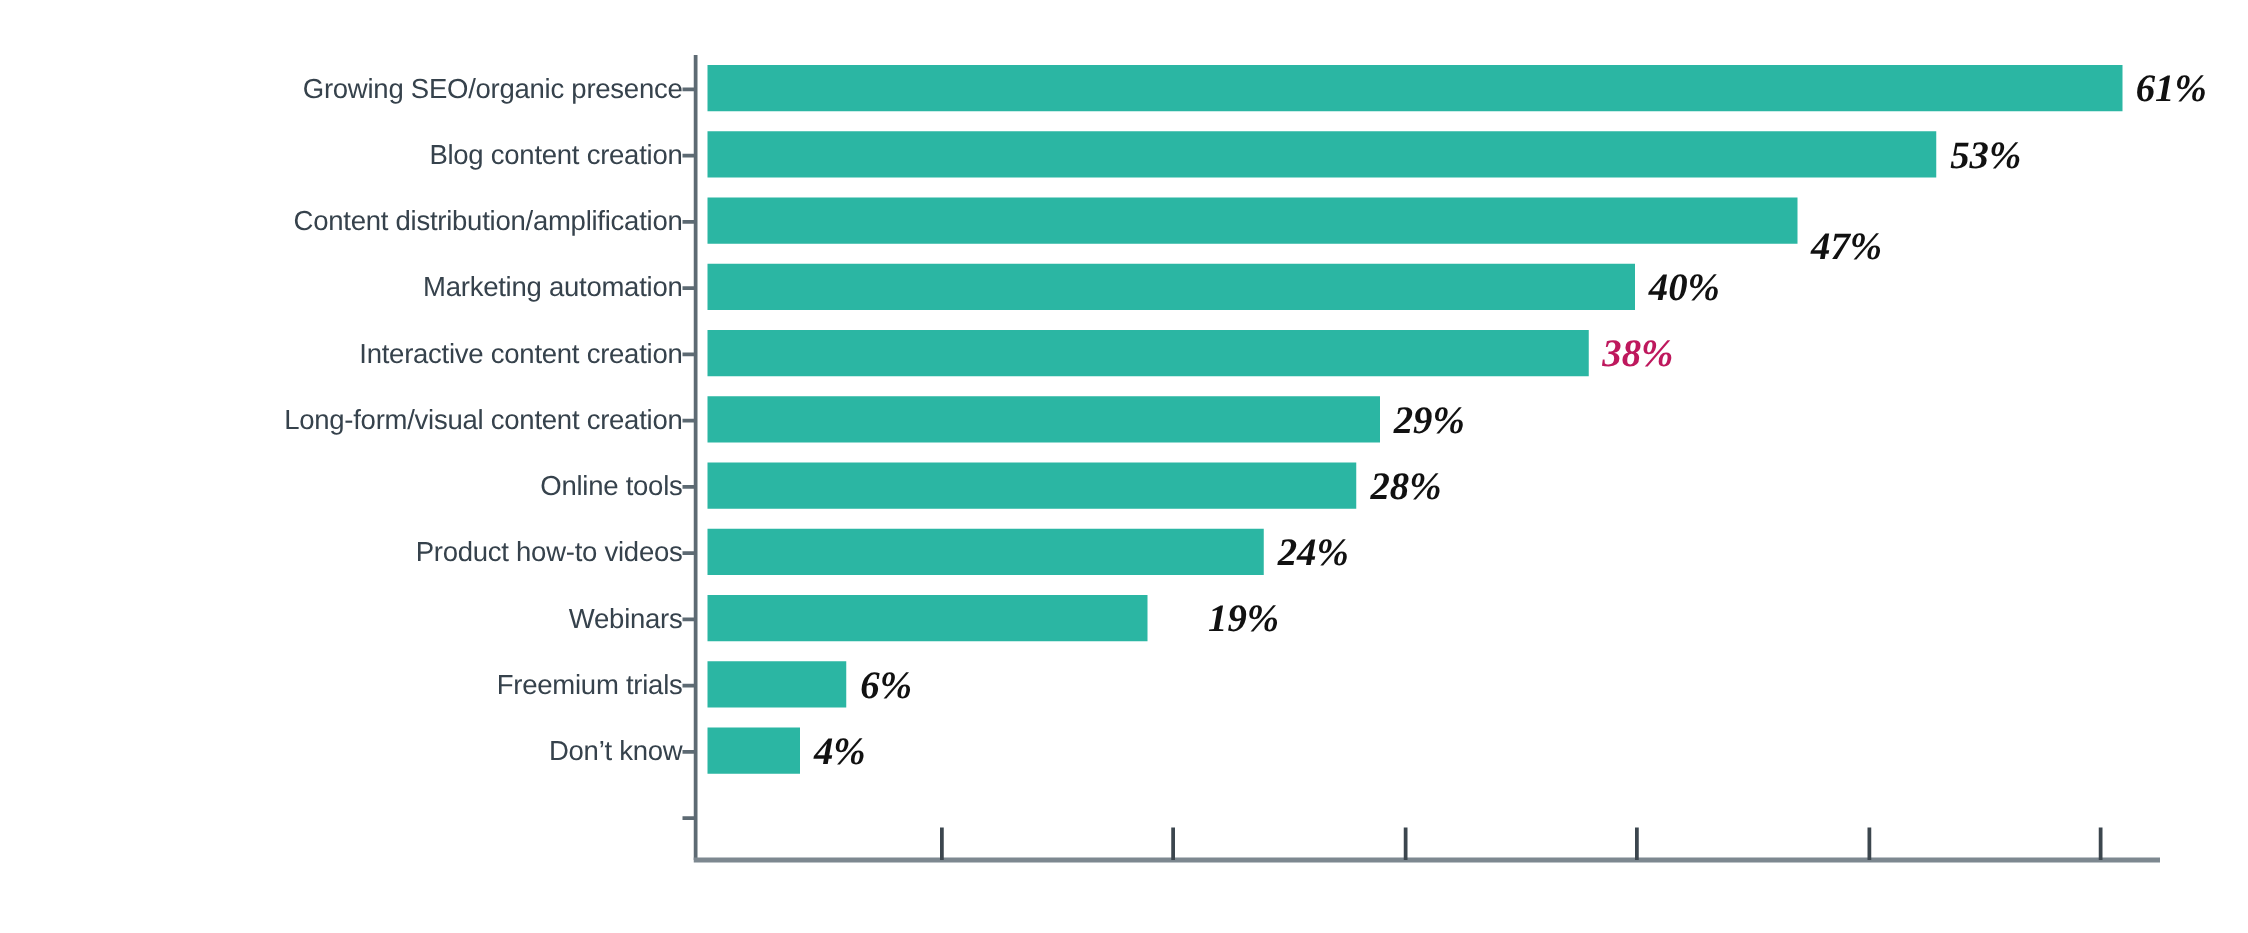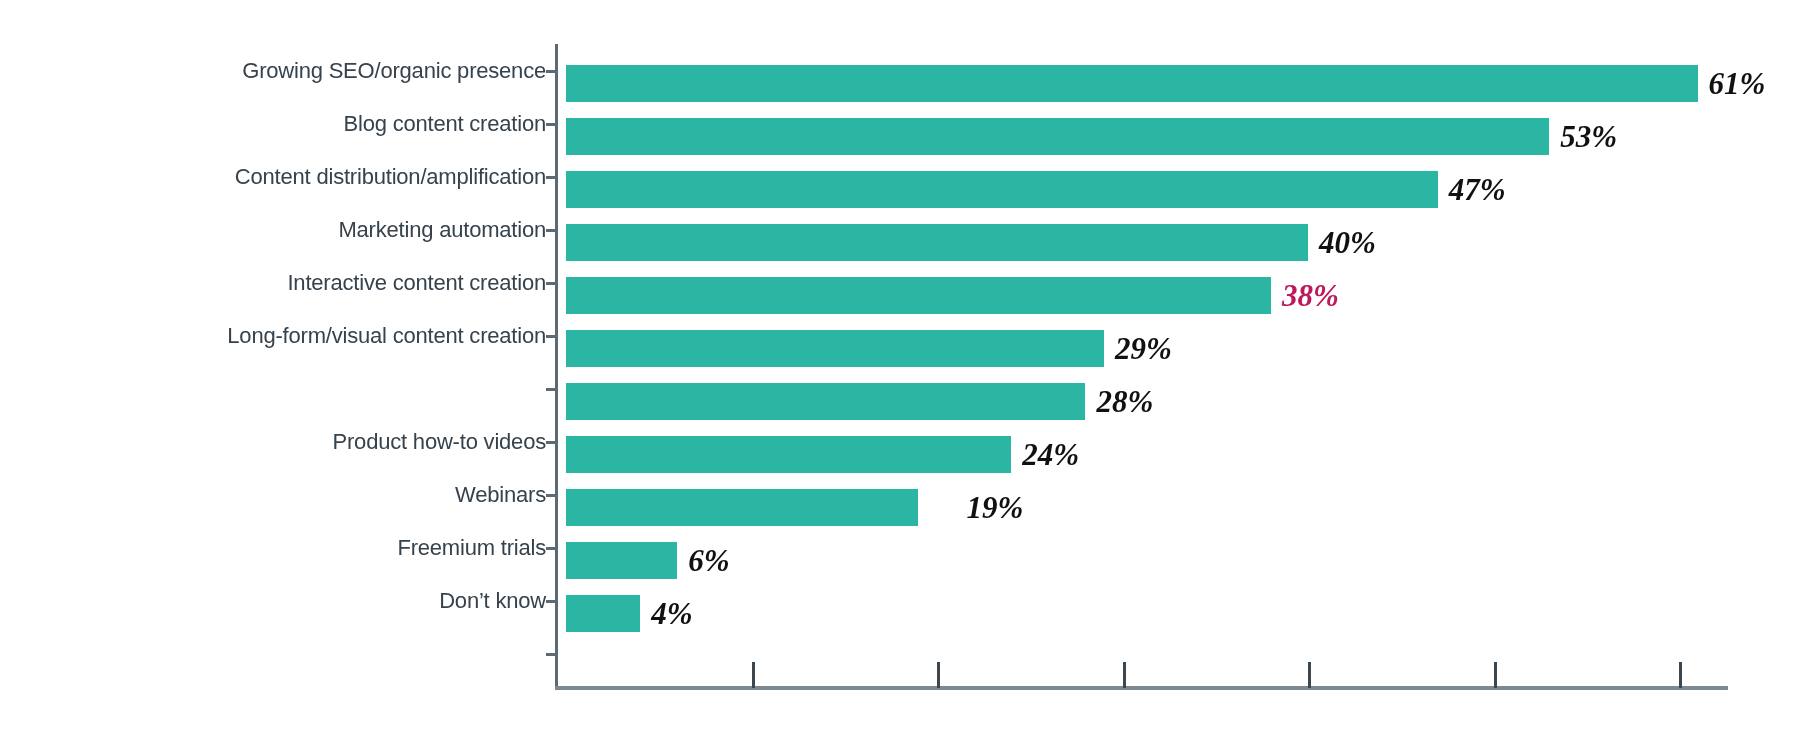--- a/index.html
+++ b/index.html
@@ -54,21 +54,21 @@
     font-family: "Liberation Sans", sans-serif;
     font-size: 22px;
     font-weight: 300;
     letter-spacing: -0.2px;
     color: #36424c;
   }
 
   .bar-track {
     position: absolute;
     left: 566px;
-    top: 13px;
+    top: 0;
     height: 53px;
     right: 0;
   }
 
   .bar {
     position: absolute;
     top: 8px;
     left: 0;
     height: 37px;
     background: #2bb6a3;
@@ -141,21 +141,21 @@
           <div class="cat-label">Blog content creation</div>
           <div class="bar-track">
             <div class="bar" style="width: 983.15px; background: rgb(43, 182, 163);"></div>
             <div class="bar-value" style="left: 983.15px; color: rgb(17, 17, 17); text-align: right;">53%</div>
           </div>
         </div>
         <div class="row">
           <div class="cat-label">Content distribution/amplification</div>
           <div class="bar-track">
             <div class="bar" style="width: 871.85px; background: rgb(43, 182, 163);"></div>
-            <div class="bar-value" style="left: 871.85px; color: rgb(17, 17, 17);">47%</div>
+            <div class="bar-value" style="left: 871.85px; color: rgb(17, 17, 17); margin-top: 20px;">47%</div>
           </div>
         </div>
         <div class="row">
           <div class="cat-label">Marketing automation</div>
           <div class="bar-track">
             <div class="bar" style="width: 742px; background: rgb(43, 182, 163);"></div>
             <div class="bar-value" style="left: 742px; color: rgb(17, 17, 17); text-align: center;">40%</div>
           </div>
         </div>
         <div class="row">
@@ -166,20 +166,21 @@
           </div>
         </div>
         <div class="row">
           <div class="cat-label">Long-form/visual content creation</div>
           <div class="bar-track">
             <div class="bar" style="width: 537.95px; background: rgb(43, 182, 163);"></div>
             <div class="bar-value" style="left: 537.95px; color: rgb(17, 17, 17);">29%</div>
           </div>
         </div>
         <div class="row">
+          <div class="cat-label">Online tools</div>
           <div class="bar-track">
             <div class="bar" style="width: 519.4px; background: rgb(43, 182, 163);"></div>
             <div class="bar-value" style="left: 519.4px; color: rgb(17, 17, 17);">28%</div>
           </div>
         </div>
         <div class="row">
           <div class="cat-label">Product how-to videos</div>
           <div class="bar-track">
             <div class="bar" style="width: 445.2px; background: rgb(43, 182, 163);"></div>
             <div class="bar-value" style="left: 445.2px; color: rgb(17, 17, 17);">24%</div>

